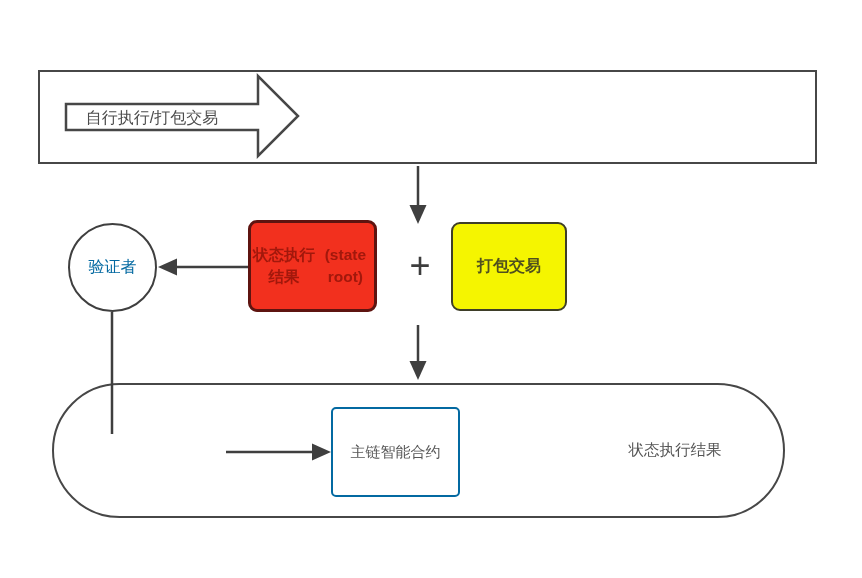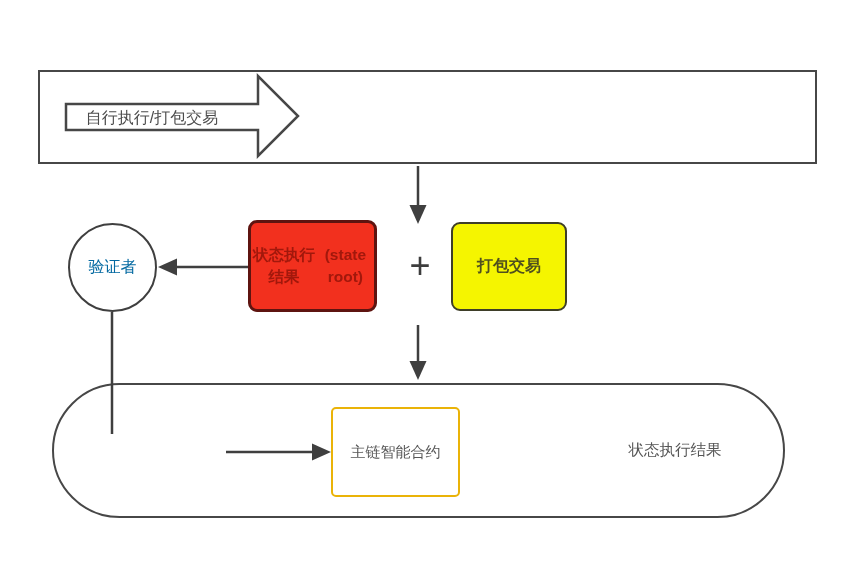--- a/index.html
+++ b/index.html
@@ -30,21 +30,21 @@
     color:#a2180c; font-weight:bold; font-size:15.5px; line-height:1.45; text-align:center;
   }
   .yellow-box {
     position:absolute; left:451px; top:222px; width:116px; height:89px;
     background:#f5f500; border:2.5px solid #3e3e28; border-radius:9px; box-sizing:border-box;
     display:flex; align-items:center; justify-content:center;
     color:#50501e; font-weight:bold; font-size:16px;
   }
   .contract-box {
     position:absolute; left:331px; top:407px; width:129px; height:90px;
-    background:#ffffff; border:2px solid #eab308; border-radius:5px; box-sizing:border-box;
+    background:#ffffff; border:2px solid #0369a1; border-radius:5px; box-sizing:border-box;
     display:flex; align-items:center; justify-content:center;
     color:#565656; font-size:15px;
   }
   .label {
     position:absolute; transform:translate(-50%,-50%);
     color:#565656; font-size:15px; white-space:nowrap;
   }
   .label.packing { left:152px; top:118px; color:#4c4c4c; font-size:16px; }
   .label.rollup-title { left:421px; top:119px; color:#6d6d6d; font-size:15.5px; letter-spacing:0.3px; }
   .label.plus { left:420px; top:266px; color:#3d3d3d; font-size:36px; font-weight:500; }

